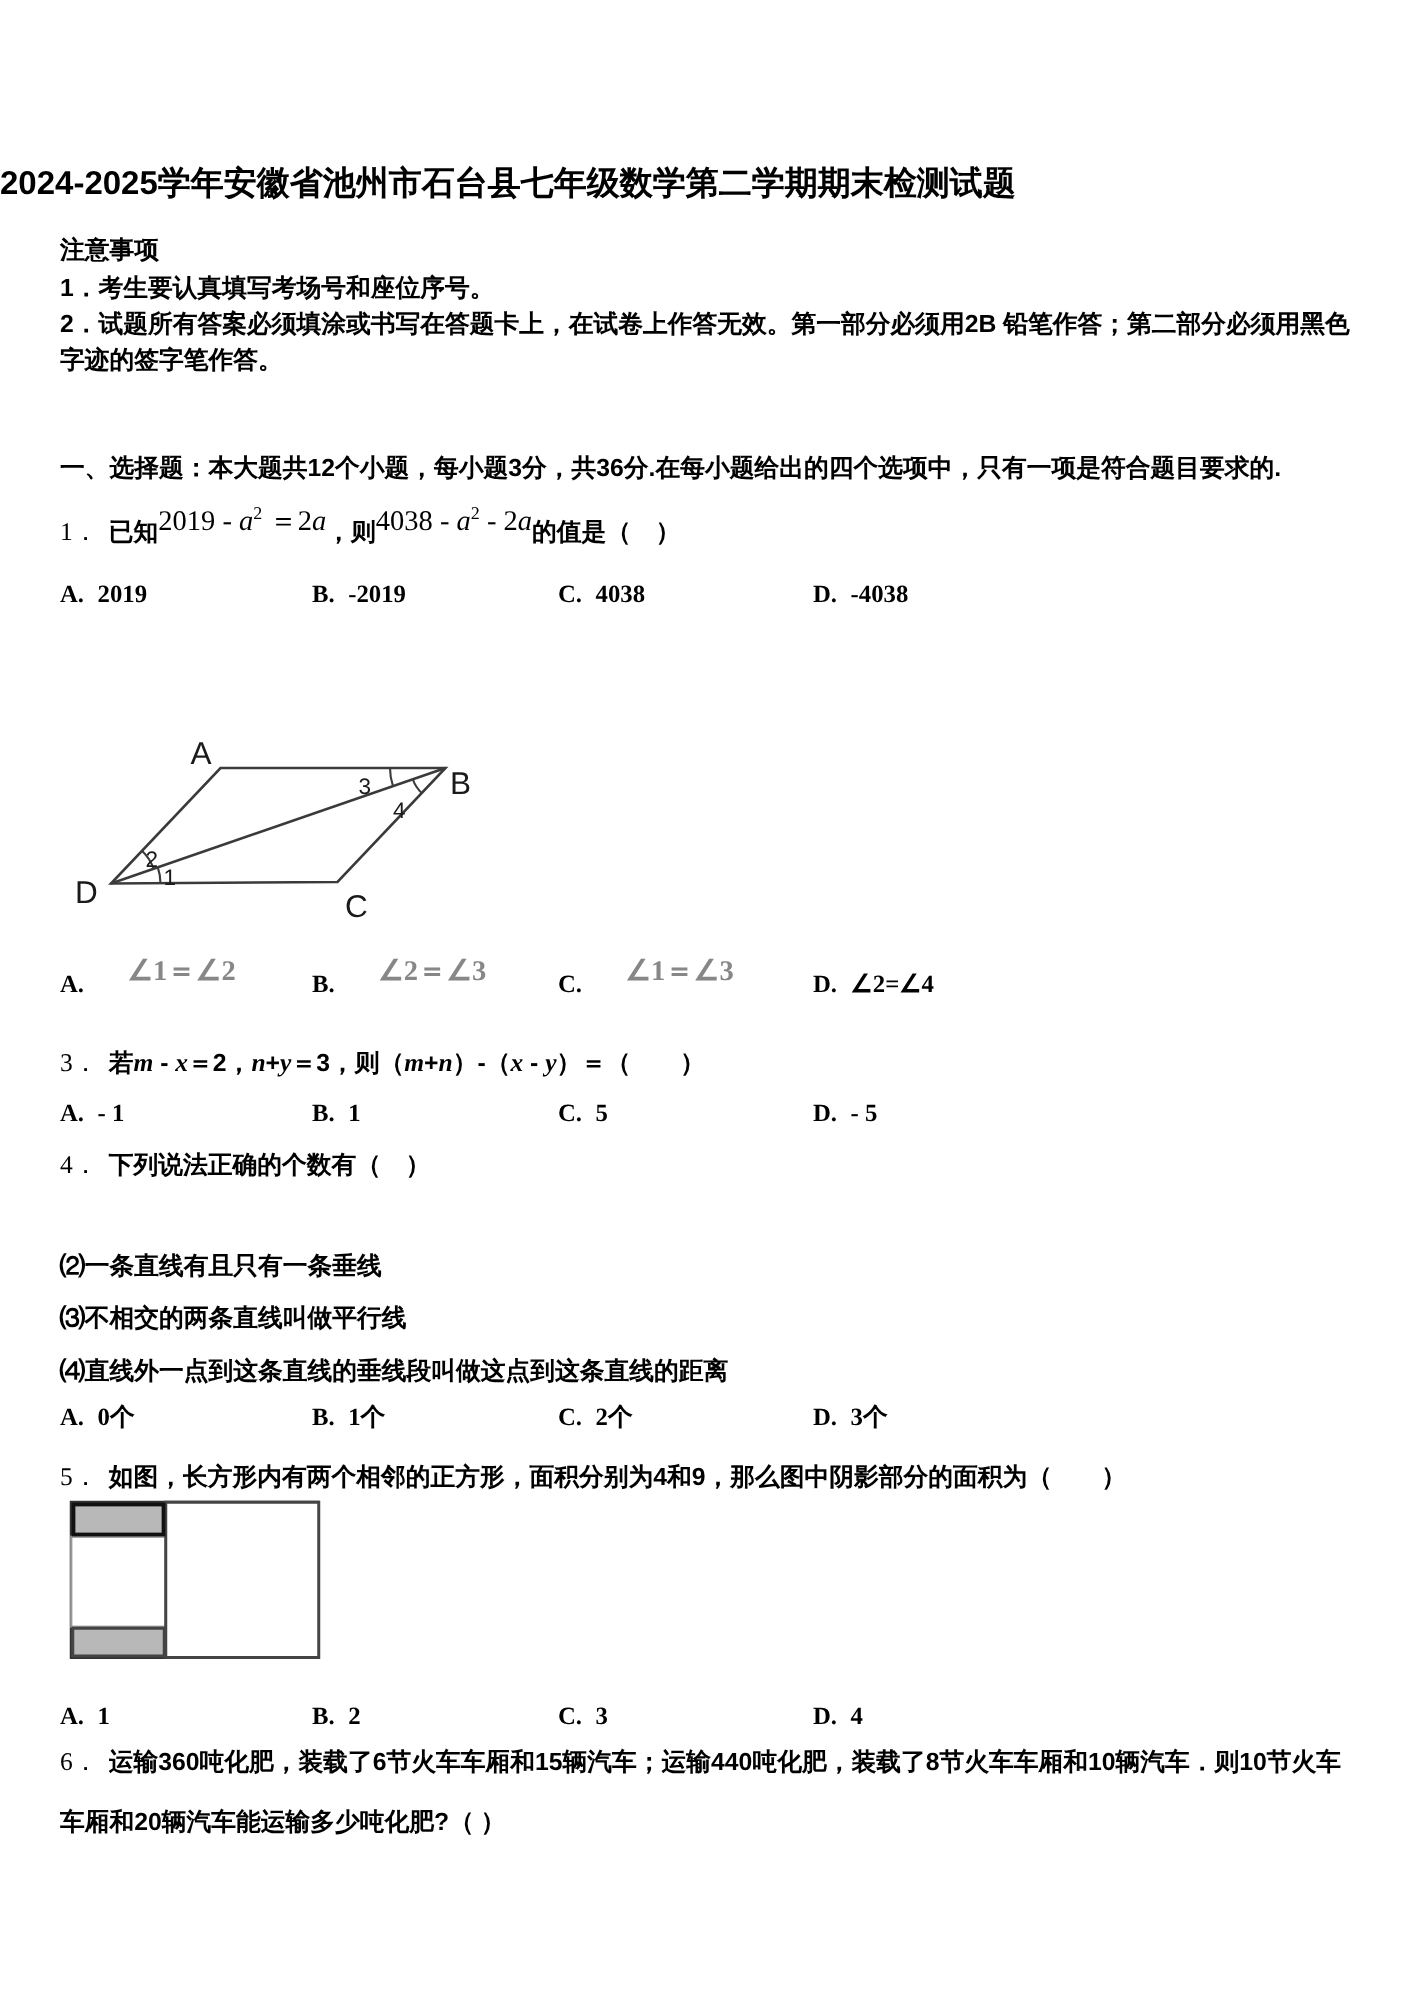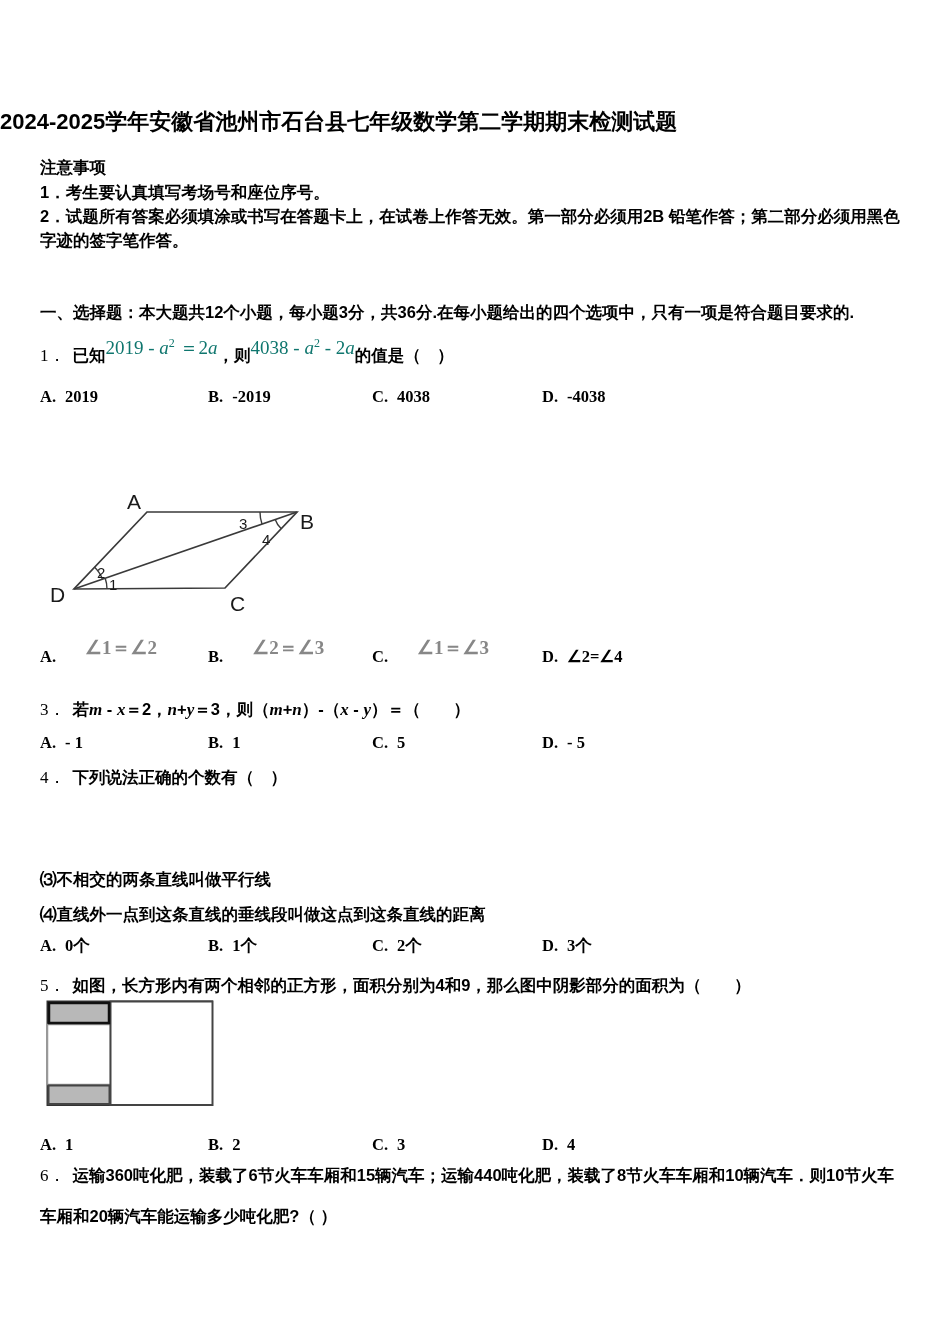--- a/index.html
+++ b/index.html
@@ -7,21 +7,21 @@
   .page {
     position: relative; width: 950px; height: 1344px; background: #ffffff;
     color: #000; font-family: "Liberation Sans", sans-serif; overflow: hidden;
   }
   .abs { position: absolute; left: 40px; width: 868px; }
   .title { left: 0; width: 950px; text-align: left; font-size: 22px; font-weight: 700; line-height: 28px; }
   .h16 { font-size: 16.5px; font-weight: 700; line-height: 24px; }
   .qline { font-size: 16.5px; font-weight: 700; line-height: 30px; }
   .qnum { font-family: "Liberation Serif", serif; font-weight: 400; font-size: 17px; margin-right: 7px; }
   
-  .frm { font-family: "Liberation Serif", serif; font-weight: 400; color: #0f766e; font-size: 19px; position: relative; top: -7px; }
+  .frm { font-family: "Liberation Serif", serif; font-weight: 400; color: #000000; font-size: 19px; position: relative; top: -7px; }
   .var { font-style: italic; }
   .sup { font-size: 12px; }
   .frm.sup { top: -14px; }
   
   .vi { font-family: "Liberation Serif", serif; font-style: italic; font-weight: 700; font-size: 17px; }
   .opts { display: flex; font-size: 16.5px; font-weight: 700; line-height: 24px; }
   .opt-1 { width: 168px; } .opt-2 { width: 164px; } .opt-3 { width: 170px; } .opt-4 { flex: 1; }
   .olabel { font-family: "Liberation Serif", serif; font-weight: 700; margin-right: 9px; }
   .oval { font-family: "Liberation Serif", serif; font-weight: 700; margin-top: 33px; }
   .ofrm { font-weight: 700; color: #878787; font-size: 19px; position: relative; top: -8px; font-family: "Liberation Serif", serif; margin-left: 20px; }
@@ -78,20 +78,21 @@
 
   <div class="abs qline" style="top:694px"><span class="qnum">3．</span><span><span>若</span><span class="vi">m</span><span> - </span><span class="vi">x</span><span>＝2，</span><span class="vi">n</span><span>+</span><span class="vi">y</span><span>＝3，则（</span><span class="vi">m</span><span>+</span><span class="vi">n</span><span>）-（</span><span class="vi">x</span><span> - </span><span class="vi">y</span><span>）＝（　　）</span></span></div>
   <div class="abs opts" style="top:730px">
     <span class="opt-1"><span class="olabel">A.</span><span class="oval">- 1</span></span>
     <span class="opt-2"><span class="olabel">B.</span><span class="oval">1</span></span>
     <span class="opt-3"><span class="olabel">C.</span><span class="oval">5</span></span>
     <span class="opt-4"><span class="olabel">D.</span><span class="oval">- 5</span></span>
   </div>
 
   <div class="abs qline" style="top:762px"><span class="qnum">4．</span><span>下列说法正确的个数有（　）</span></div>
+  <div class="abs h16" style="top:832px">⑵一条直线有且只有一条垂线</div>
   <div class="abs h16" style="top:867px">⑶不相交的两条直线叫做平行线</div>
   <div class="abs h16" style="top:902px">⑷直线外一点到这条直线的垂线段叫做这点到这条直线的距离</div>
   <div class="abs opts" style="top:933px">
     <span class="opt-1"><span class="olabel">A.</span><span class="oval">0个</span></span>
     <span class="opt-2"><span class="olabel">B.</span><span class="oval">1个</span></span>
     <span class="opt-3"><span class="olabel">C.</span><span class="oval">2个</span></span>
     <span class="opt-4"><span class="olabel">D.</span><span class="oval">3个</span></span>
   </div>
 
   <div class="abs qline" style="top:970px"><span class="qnum">5．</span><span>如图，长方形内有两个相邻的正方形，面积分别为4和9，那么图中阴影部分的面积为（　　）</span></div>

